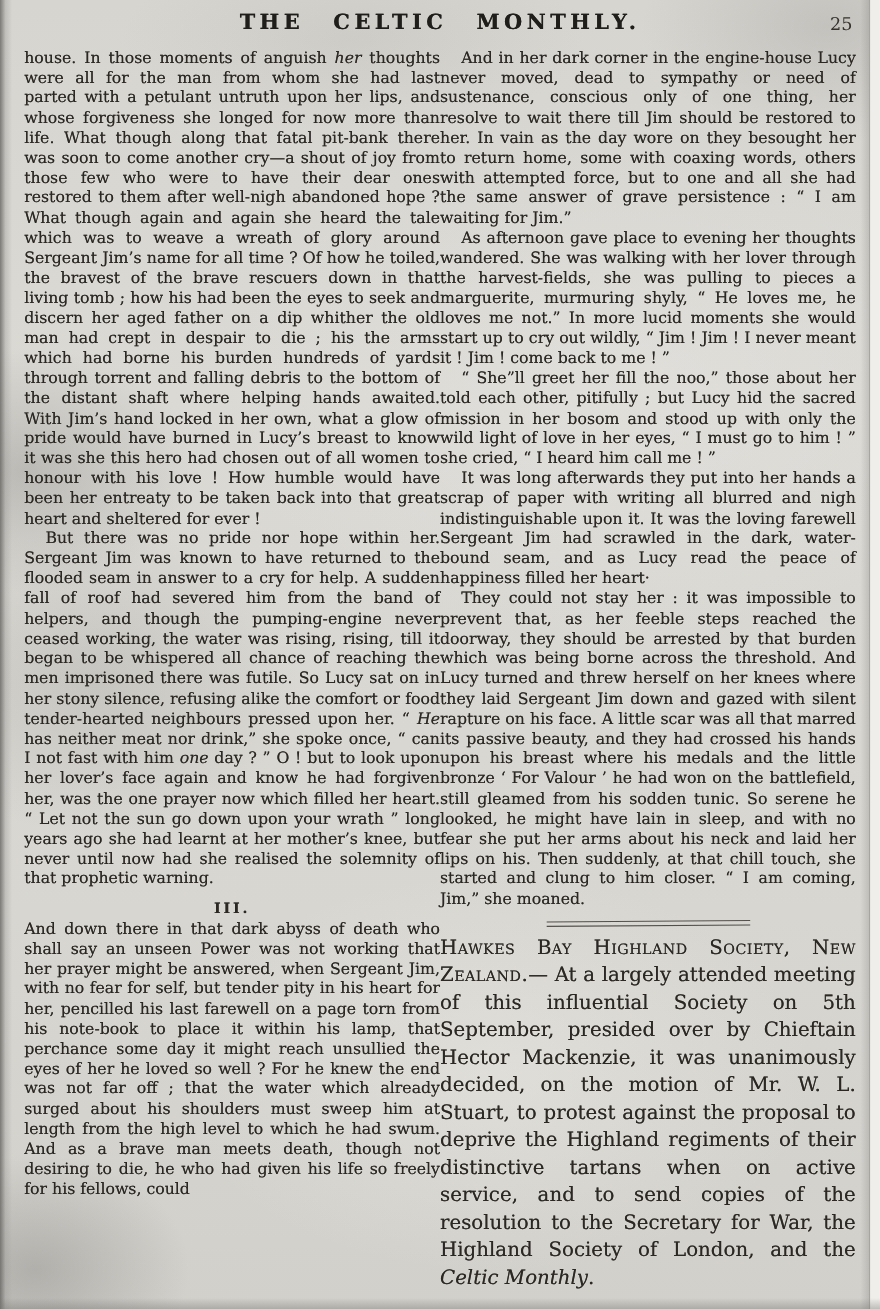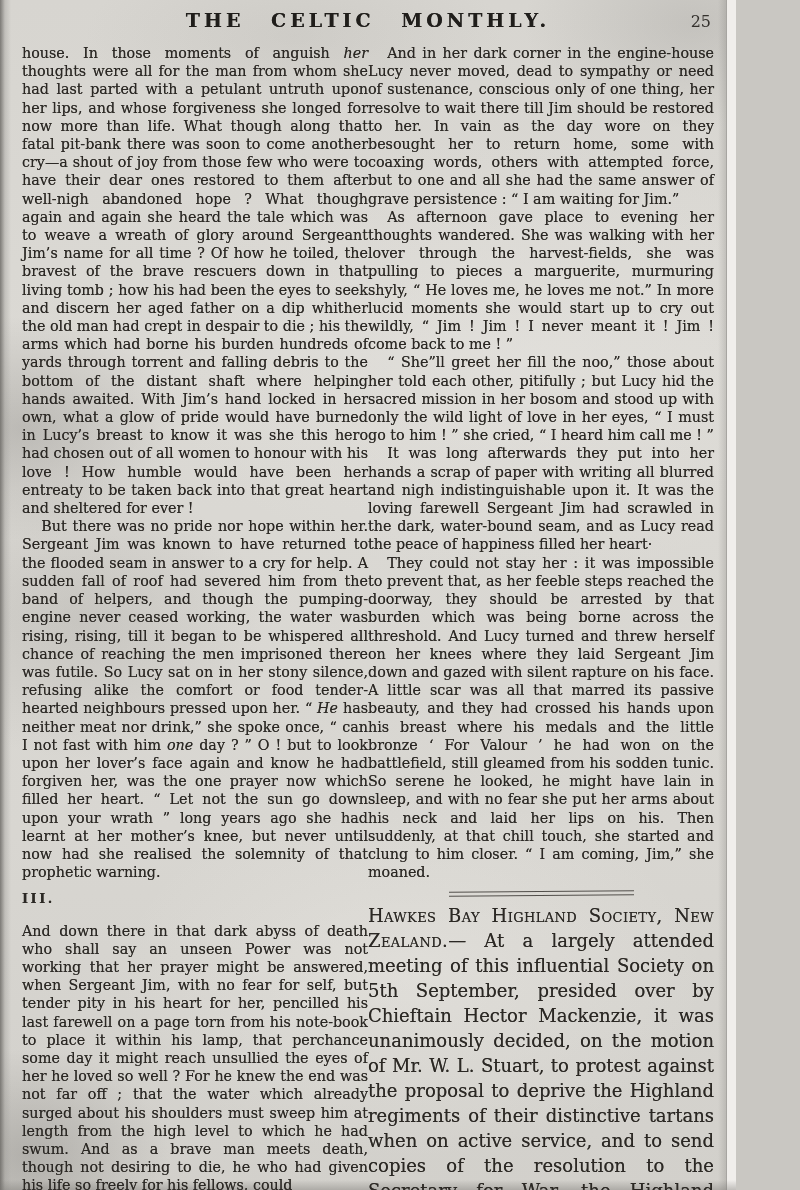--- a/index.html
+++ b/index.html
@@ -2,21 +2,21 @@
 <html><head>
 <meta charset="utf-8">
 <style>
   html,body{margin:0;padding:0;}
   body{
     width:800px;height:1190px;overflow:hidden;
     font-family:"DejaVu Serif", serif;
     background:#c9c7c2;
   }
   .page{
-    position:relative;width:736px;height:1190px;overflow:hidden;
+    position:relative;width:800px;height:1190px;overflow:hidden;
     color:#2b2824;
     background:
       radial-gradient(220px 160px at 3% 36%,  rgba(138,136,132,.38), rgba(138,136,132,0) 70%),
       radial-gradient(260px 200px at 11% 52%, rgba(150,148,143,.28), rgba(150,148,143,0) 70%),
       radial-gradient(300px 120px at 40% 3%,  rgba(172,170,165,.22), rgba(172,170,165,0) 70%),
       radial-gradient(240px 150px at 94% 2%,  rgba(152,150,146,.30), rgba(152,150,146,0) 70%),
       radial-gradient(200px 150px at 4% 97%,  rgba(128,126,122,.40), rgba(128,126,122,0) 70%),
       radial-gradient(420px 260px at 56% 82%, rgba(236,234,229,.45), rgba(236,234,229,0) 70%),
       radial-gradient(520px 320px at 70% 30%, rgba(233,231,227,.40), rgba(233,231,227,0) 70%),
       linear-gradient(180deg,#d7d5d0 0%,#dbd9d4 30%,#d8d6d1 70%,#d2d0cb 100%);
@@ -45,21 +45,21 @@
   }
   .col{
     width:50%;
     font-size:14.3px;line-height:18.2px;
     text-align:justify;
     text-shadow:0 0 .5px rgba(43,40,36,.72);
   }
   .col p{margin:0;text-indent:1.35em;}
   .col p.noindent{text-indent:0;}
   h2.sect{
-    margin:9px 0 13px;text-align:left;
+    margin:9px 0 0;text-align:center;
     font-size:13px;font-weight:bold;letter-spacing:2.5px;color:#2b2824;
   }
   .double-rule{
     width:185px;height:3px;margin:10px auto 7px;
     border-top:1px solid #524f4b;border-bottom:1px solid #524f4b;
     transform:rotate(-.4deg);
   }
   .note{font-size:18px;line-height:25px;}
   .sc{font-variant:small-caps;letter-spacing:.4px;}
 </style>

